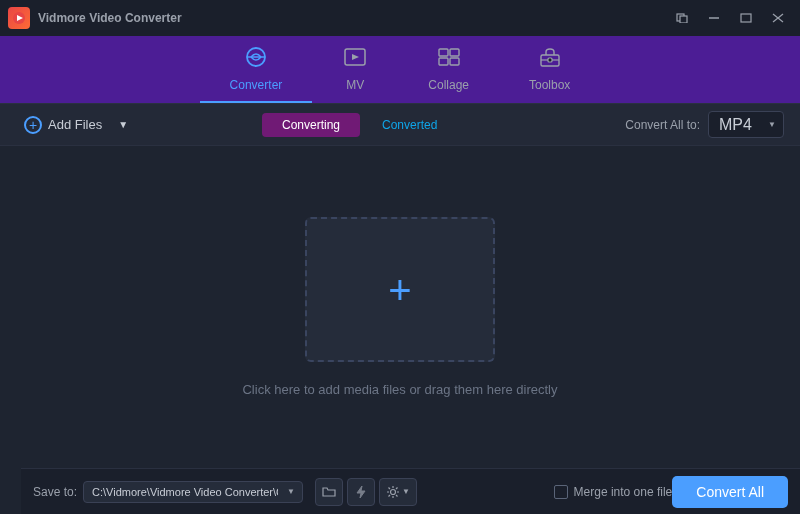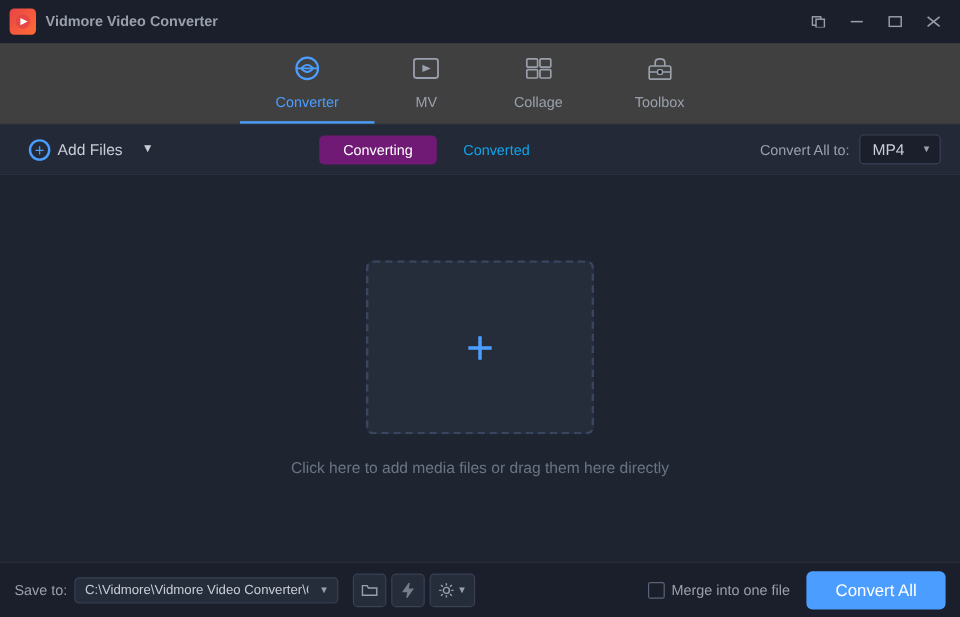--- a/index.html
+++ b/index.html
@@ -60,21 +60,21 @@
       color: #9aa0ab;
       font-size: 12px;
       border-radius: 3px;
     }
 
     
     .tab-bar {
       display: flex;
       justify-content: center;
       align-items: flex-end;
-      background: #404040;
+      background: #4c1d95;
       height: 68px;
       gap: 0;
       border-bottom: 1px solid #2a3040;
     }
     .tab-item {
       display: flex;
       flex-direction: column;
       align-items: center;
       justify-content: center;
       padding: 8px 30px 10px;
@@ -177,21 +177,21 @@
       margin-left: 38px;
     }
     .convert-all-label {
       font-size: 12px;
       color: #9aa0ab;
     }
     .format-select {
       background: #1a1f2b;
       border: 1px solid #3a4155;
       color: #c8cdd6;
-      font-size: 13px;
+      font-size: 16px;
       padding: 4px 24px 4px 10px;
       border-radius: 4px;
       cursor: pointer;
       appearance: none;
       -webkit-appearance: none;
       position: relative;
     }
     .format-select-wrap {
       position: relative;
       display: flex;
@@ -241,20 +241,21 @@
 
     
     .bottom-bar {
       display: flex;
       align-items: center;
       justify-content: space-between;
       background: #1a1f2b;
       height: 46px;
       padding: 0 12px;
       border-top: 1px solid #2a3040;
+      margin-left: 21px;
     }
     .save-left {
       display: flex;
       align-items: center;
       gap: 6px;
     }
     .save-label {
       font-size: 12px;
       color: #9aa0ab;
       white-space: nowrap;
@@ -303,21 +304,20 @@
     }
     .bottom-icon-btn.with-arrow {
       width: 38px;
       gap: 2px;
       font-size: 11px;
     }
 
     .save-right {
       display: flex;
       align-items: center;
-      gap: 14px;
     }
     .merge-label {
       display: flex;
       align-items: center;
       gap: 6px;
       font-size: 12px;
       color: #9aa0ab;
       cursor: pointer;
     }
     .merge-checkbox {

